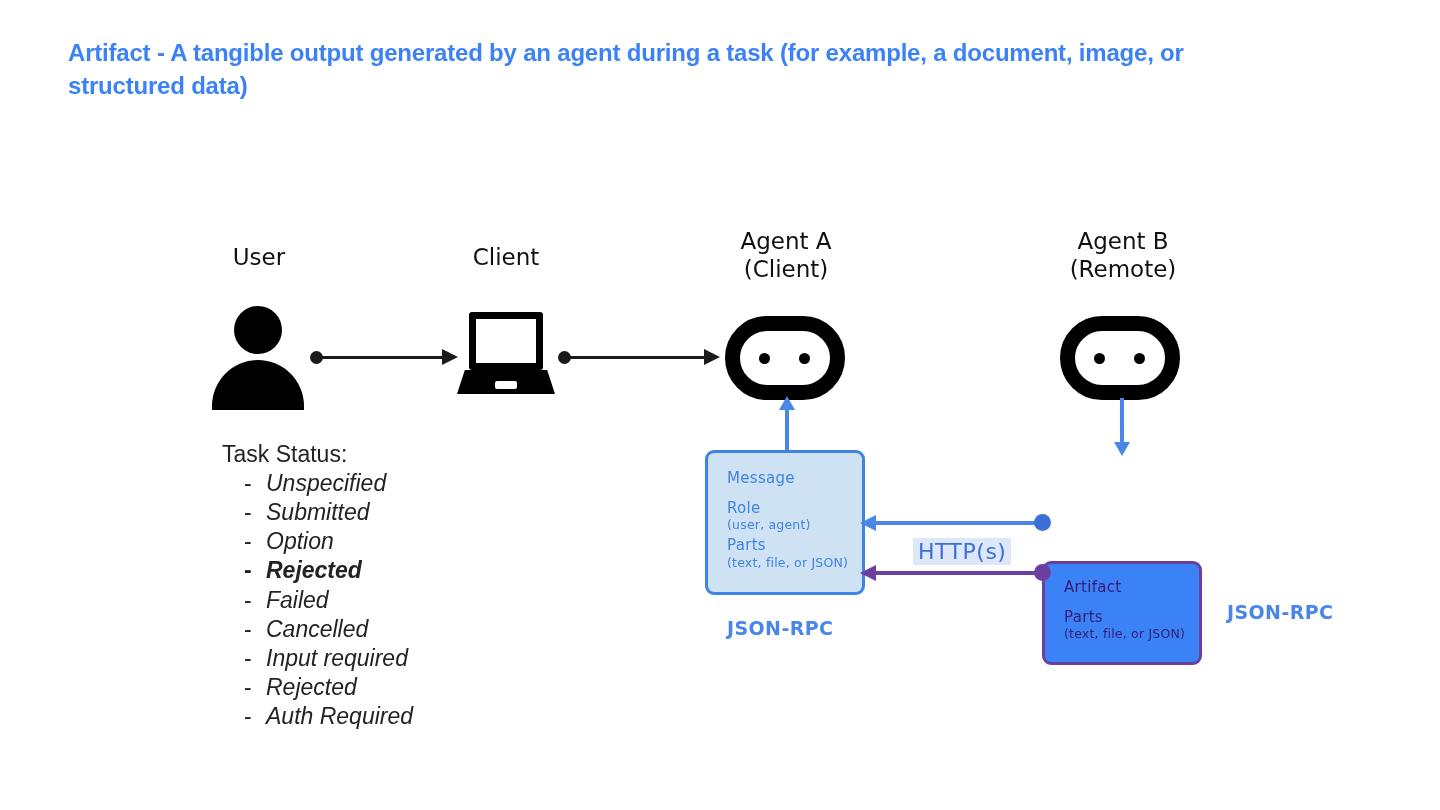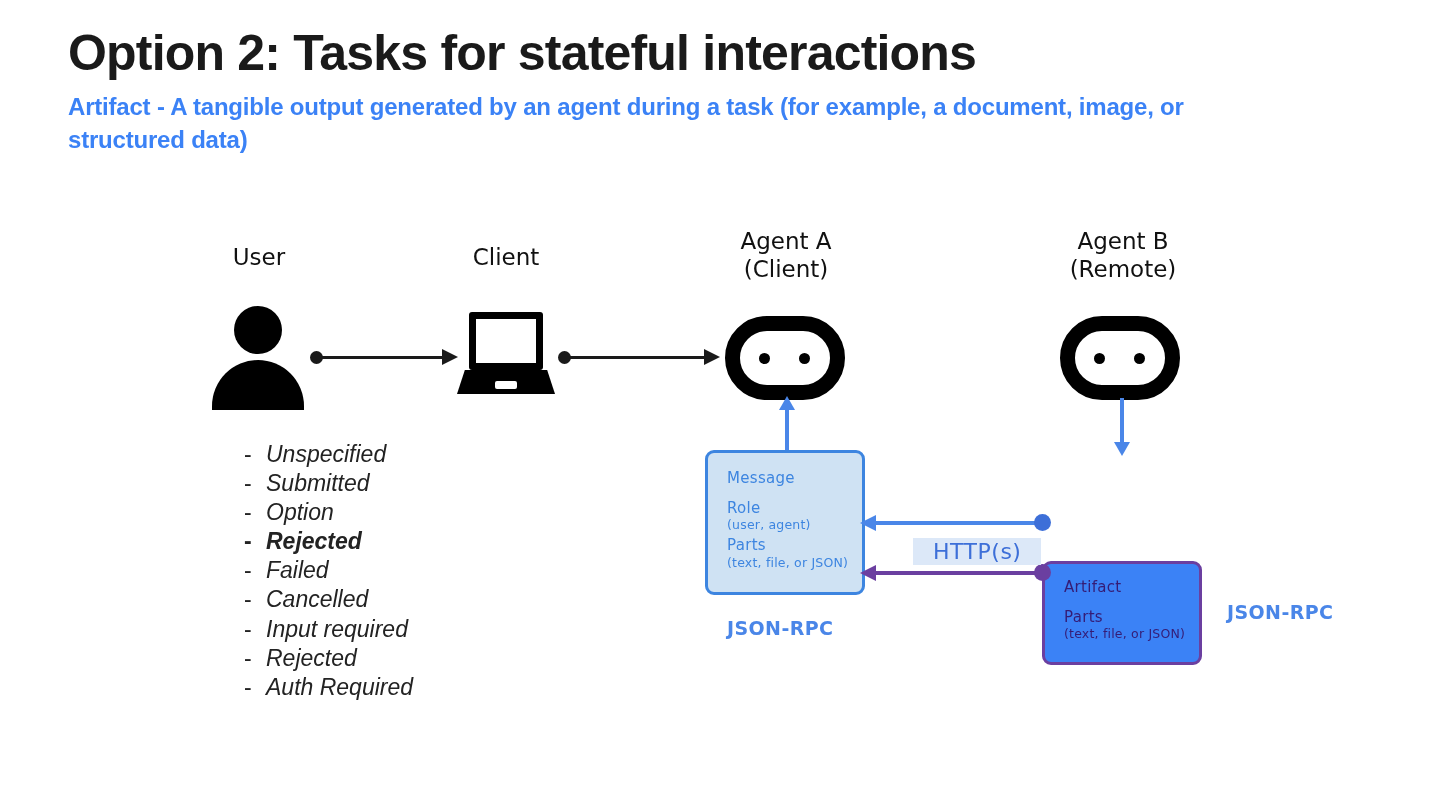--- a/index.html
+++ b/index.html
@@ -222,21 +222,21 @@
     font-weight: bold;
     color: #4a86e8;
     letter-spacing: 0.4px;
   }
   #http-label {
     position: absolute;
     font-family: "DejaVu Sans", sans-serif;
     font-size: 22px;
     color: #3d6fd8;
     background: #dce8f8;
-    padding: 1px 20px;
+    padding: 1px 5px;
     letter-spacing: 0.5px;
   }
 
   
   #task-status {
     position: absolute;
     left: 222px;
     top: 440px;
     font-family: "Liberation Sans", sans-serif;
     color: #232323;
@@ -262,21 +262,20 @@
   }
   #task-status li .txt { display: inline-block; font-style: italic; }
   #task-status li.bold { font-weight: bold; }
 </style>
 </head>
 <body>
 
 <div id="slide">
 
   <div id="title-block">
-    <div id="slide-title">Option 2: Tasks for stateful interactions</div>
     <div id="slide-subtitle">Artifact - A tangible output generated by an agent during a task (for example, a document, image, or structured data)</div>
   </div>
 
   <div class="node-label" style="left:198px; top:243px; width:122px;">User</div>
   <div class="node-label" style="left:445px; top:243px; width:122px;">Client</div>
   <div class="node-label" style="left:1050px; top:227px; width:146px;">Agent B
 (Remote)</div>
   <div class="node-label" style="left:713px; top:227px; width:146px;">Agent A
 (Client)</div>
 
@@ -360,20 +359,21 @@
     <div class="tail-dot" style="left:174px; top:0px; background:#6b3fa0;"></div>
   </div>
 
   <div id="http-label" style="left:913px; top:538px;">HTTP(s)</div>
 
   <div class="rpc-label" style="left:727px; top:617px;">JSON-RPC</div>
 
   <div class="rpc-label" style="left:1227px; top:601px;">JSON-RPC</div>
 
   <div id="task-status">
+    <div class="heading">Task Status:</div>
     <ul>
       <li>
         <span class="dash">-</span>
         <span class="txt">Unspecified</span>
       </li>
       <li>
         <span class="dash">-</span>
         <span class="txt">Submitted</span>
       </li>
       <li>

